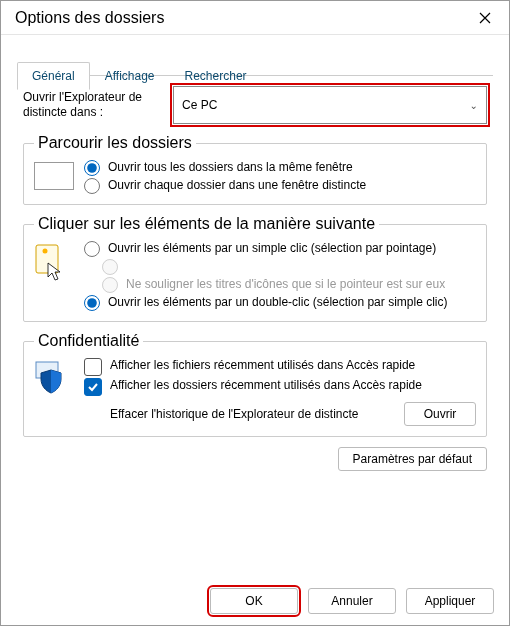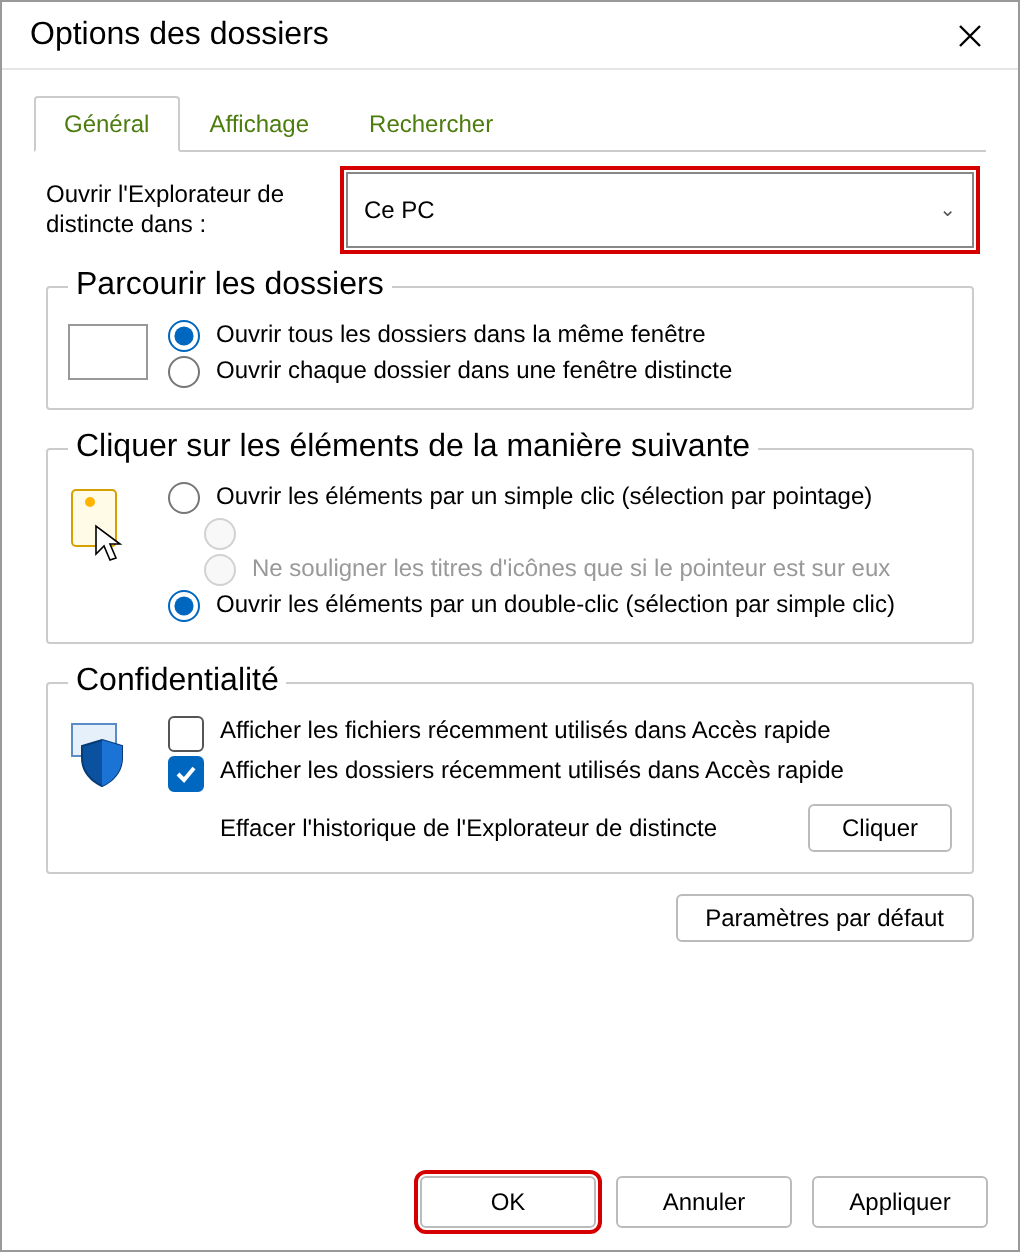--- a/index.html
+++ b/index.html
@@ -27,22 +27,22 @@
     display: flex; align-items: center; justify-content: center;
     font-size: 14px; cursor: default;
   }
   .client { padding: 12px 16px 14px 16px; }
   .tabstrip { display: flex; border-bottom: 1px solid #ccc; }
   .tab {
     padding: 6px 14px;
     border: 1px solid transparent;
     border-bottom: none;
     position: relative;
-    top: 1px;
-    color: #4d7c0f;
+    top: 15px;
+    color: #0c4a6e;
   }
   .tab.active {
     border-color: #ccc;
     background: #fff;
     border-bottom: 1px solid #fff;
     border-radius: 2px 2px 0 0;
   }
   .panel { padding: 10px 6px 6px 6px; }
   .openrow { display: flex; align-items: center; gap: 6px; margin-bottom: 10px; }
   .openrow .lbl { width: 144px; line-height: 1.25; }
@@ -206,21 +206,21 @@
           <label class="check">
             <span class="box on">
               <svg viewBox="0 0 12 12">
                   <path d="M2 6 l3 3 l5 -6" stroke="#fff" stroke-width="2" fill="none"></path>
                 </svg>
             </span>
             <span>Afficher les dossiers récemment utilisés dans Accès rapide</span>
           </label>
           <div class="history-row">
             <div class="txt">Effacer l'historique de l'Explorateur de distincte</div>
-            <button class="btn"><span>Cliquer</span></button>
+            <button class="btn"><span>Ouvrir</span></button>
           </div>
         </div>
       </div>
     </fieldset>
 
     <div class="defaults-row">
       <button class="btn"><span>Paramètres par défaut</span></button>
     </div>
 
   </div>

